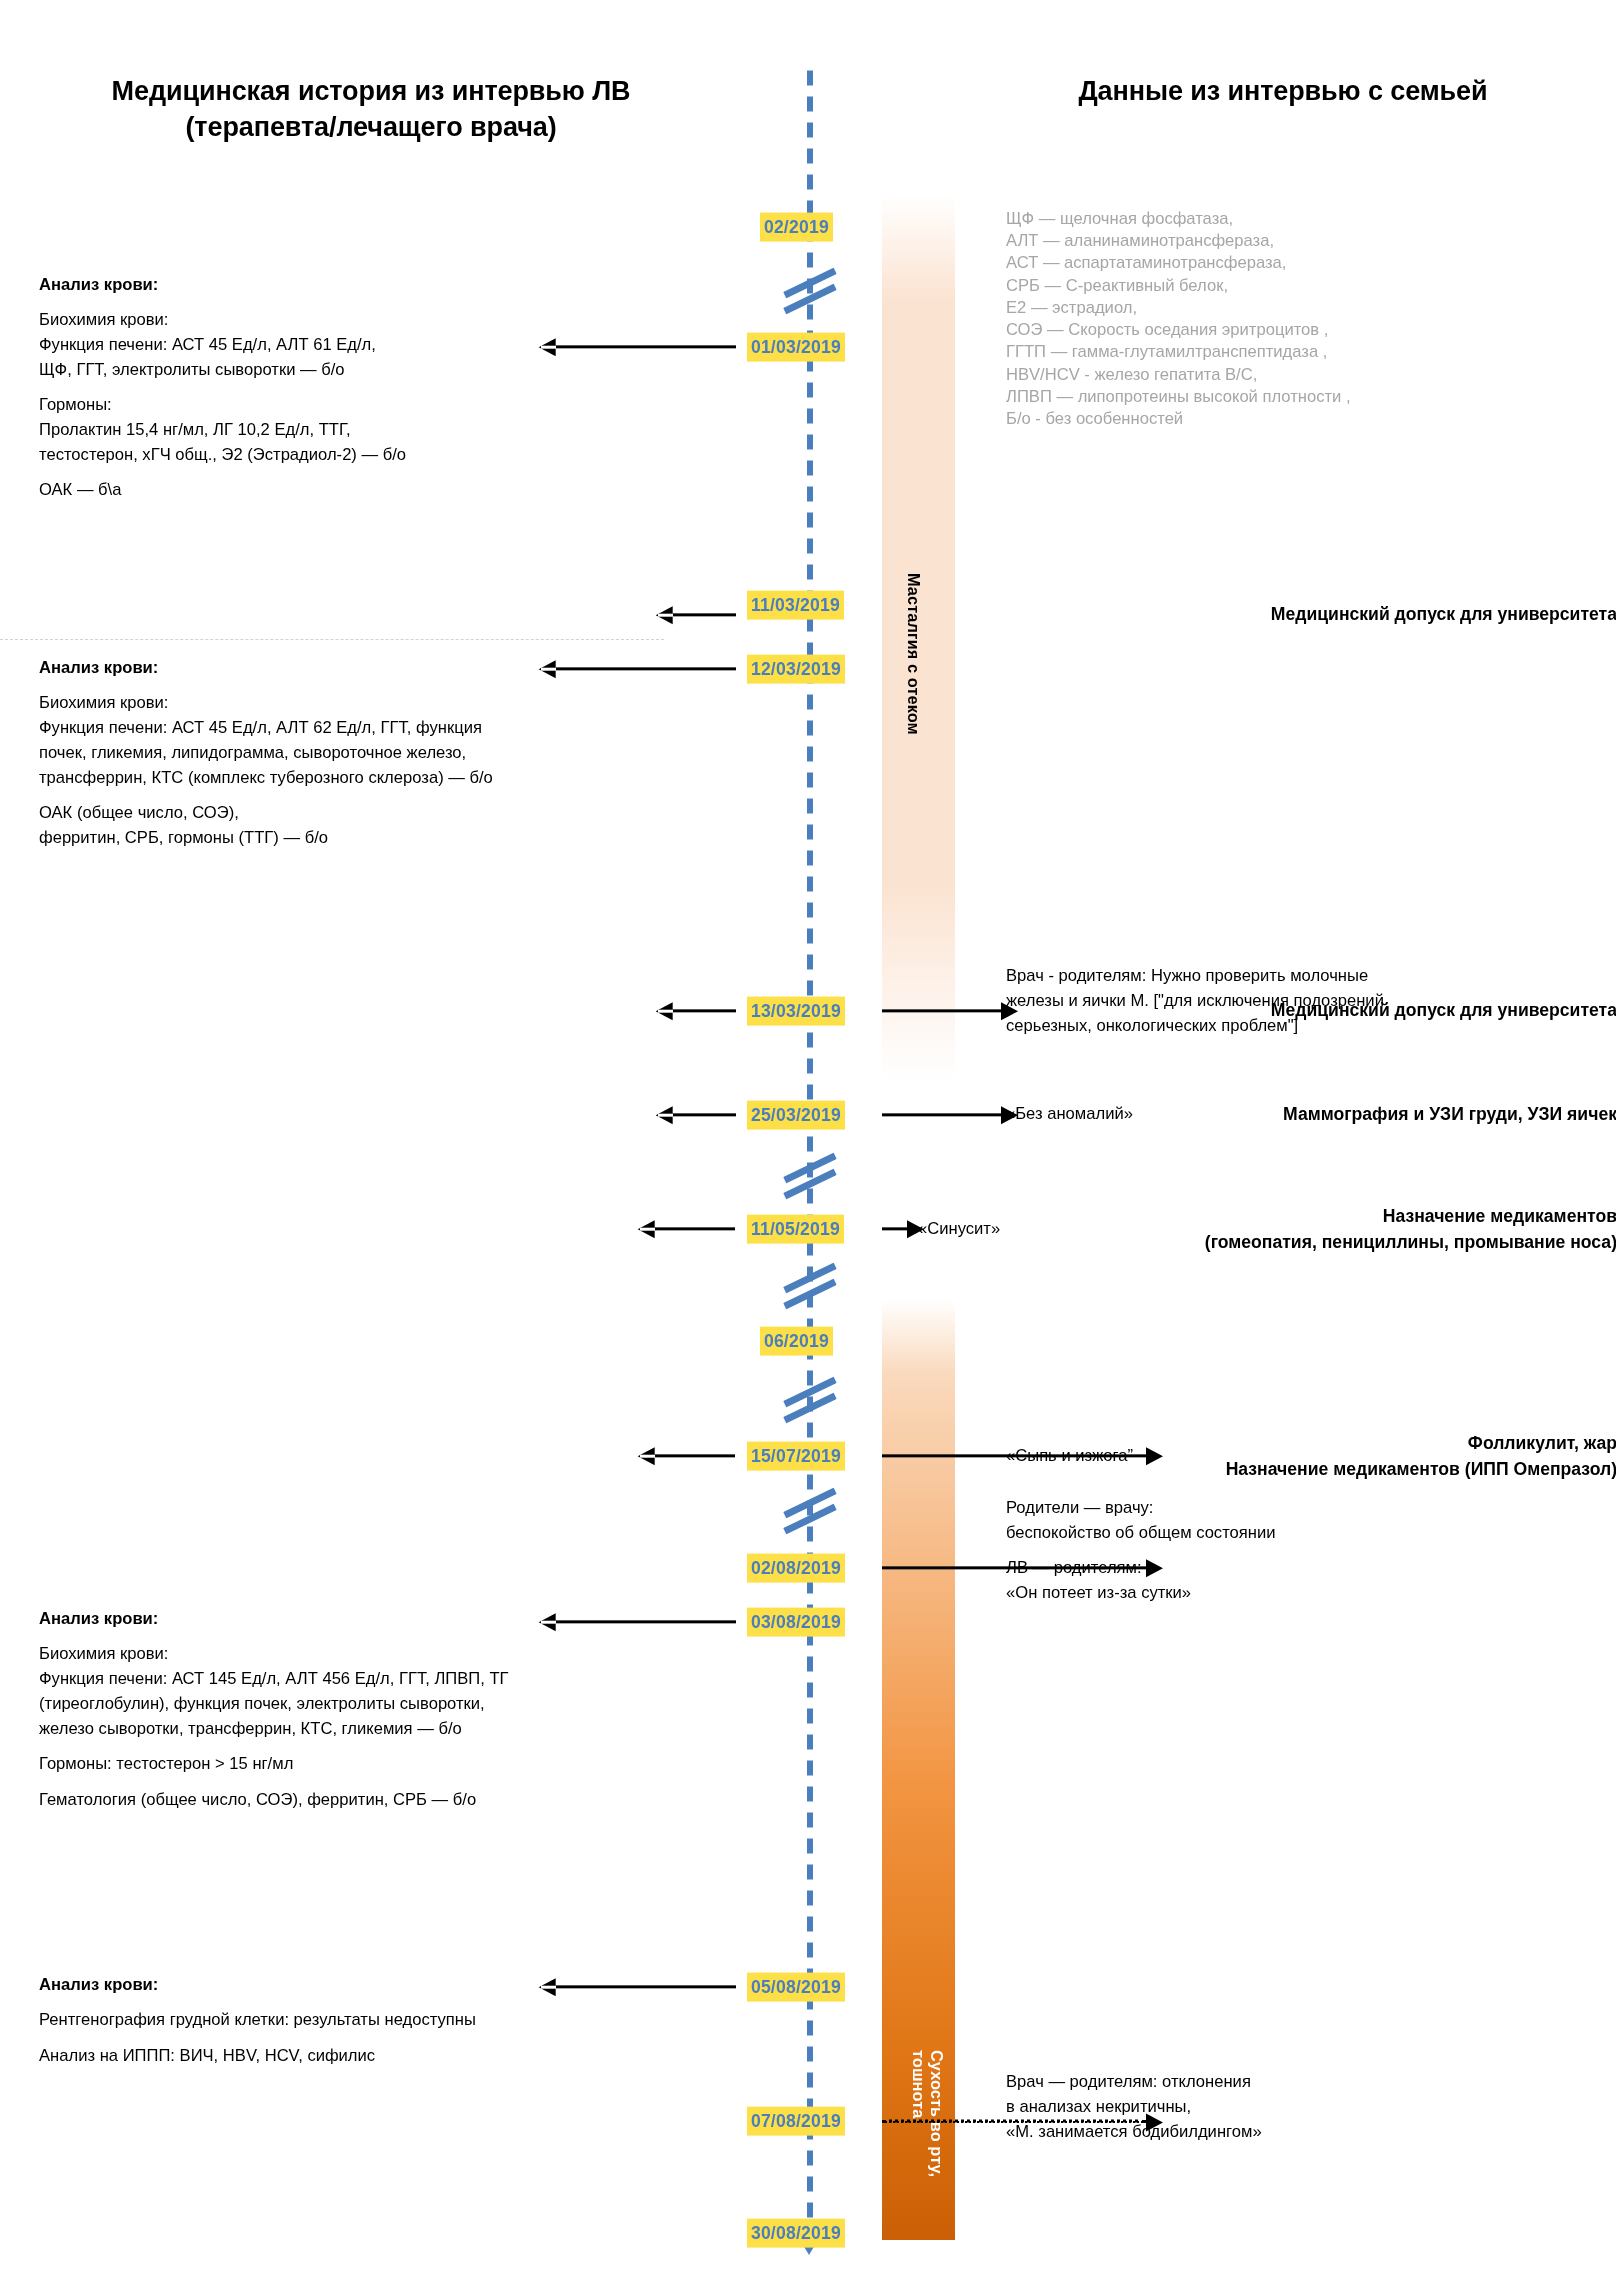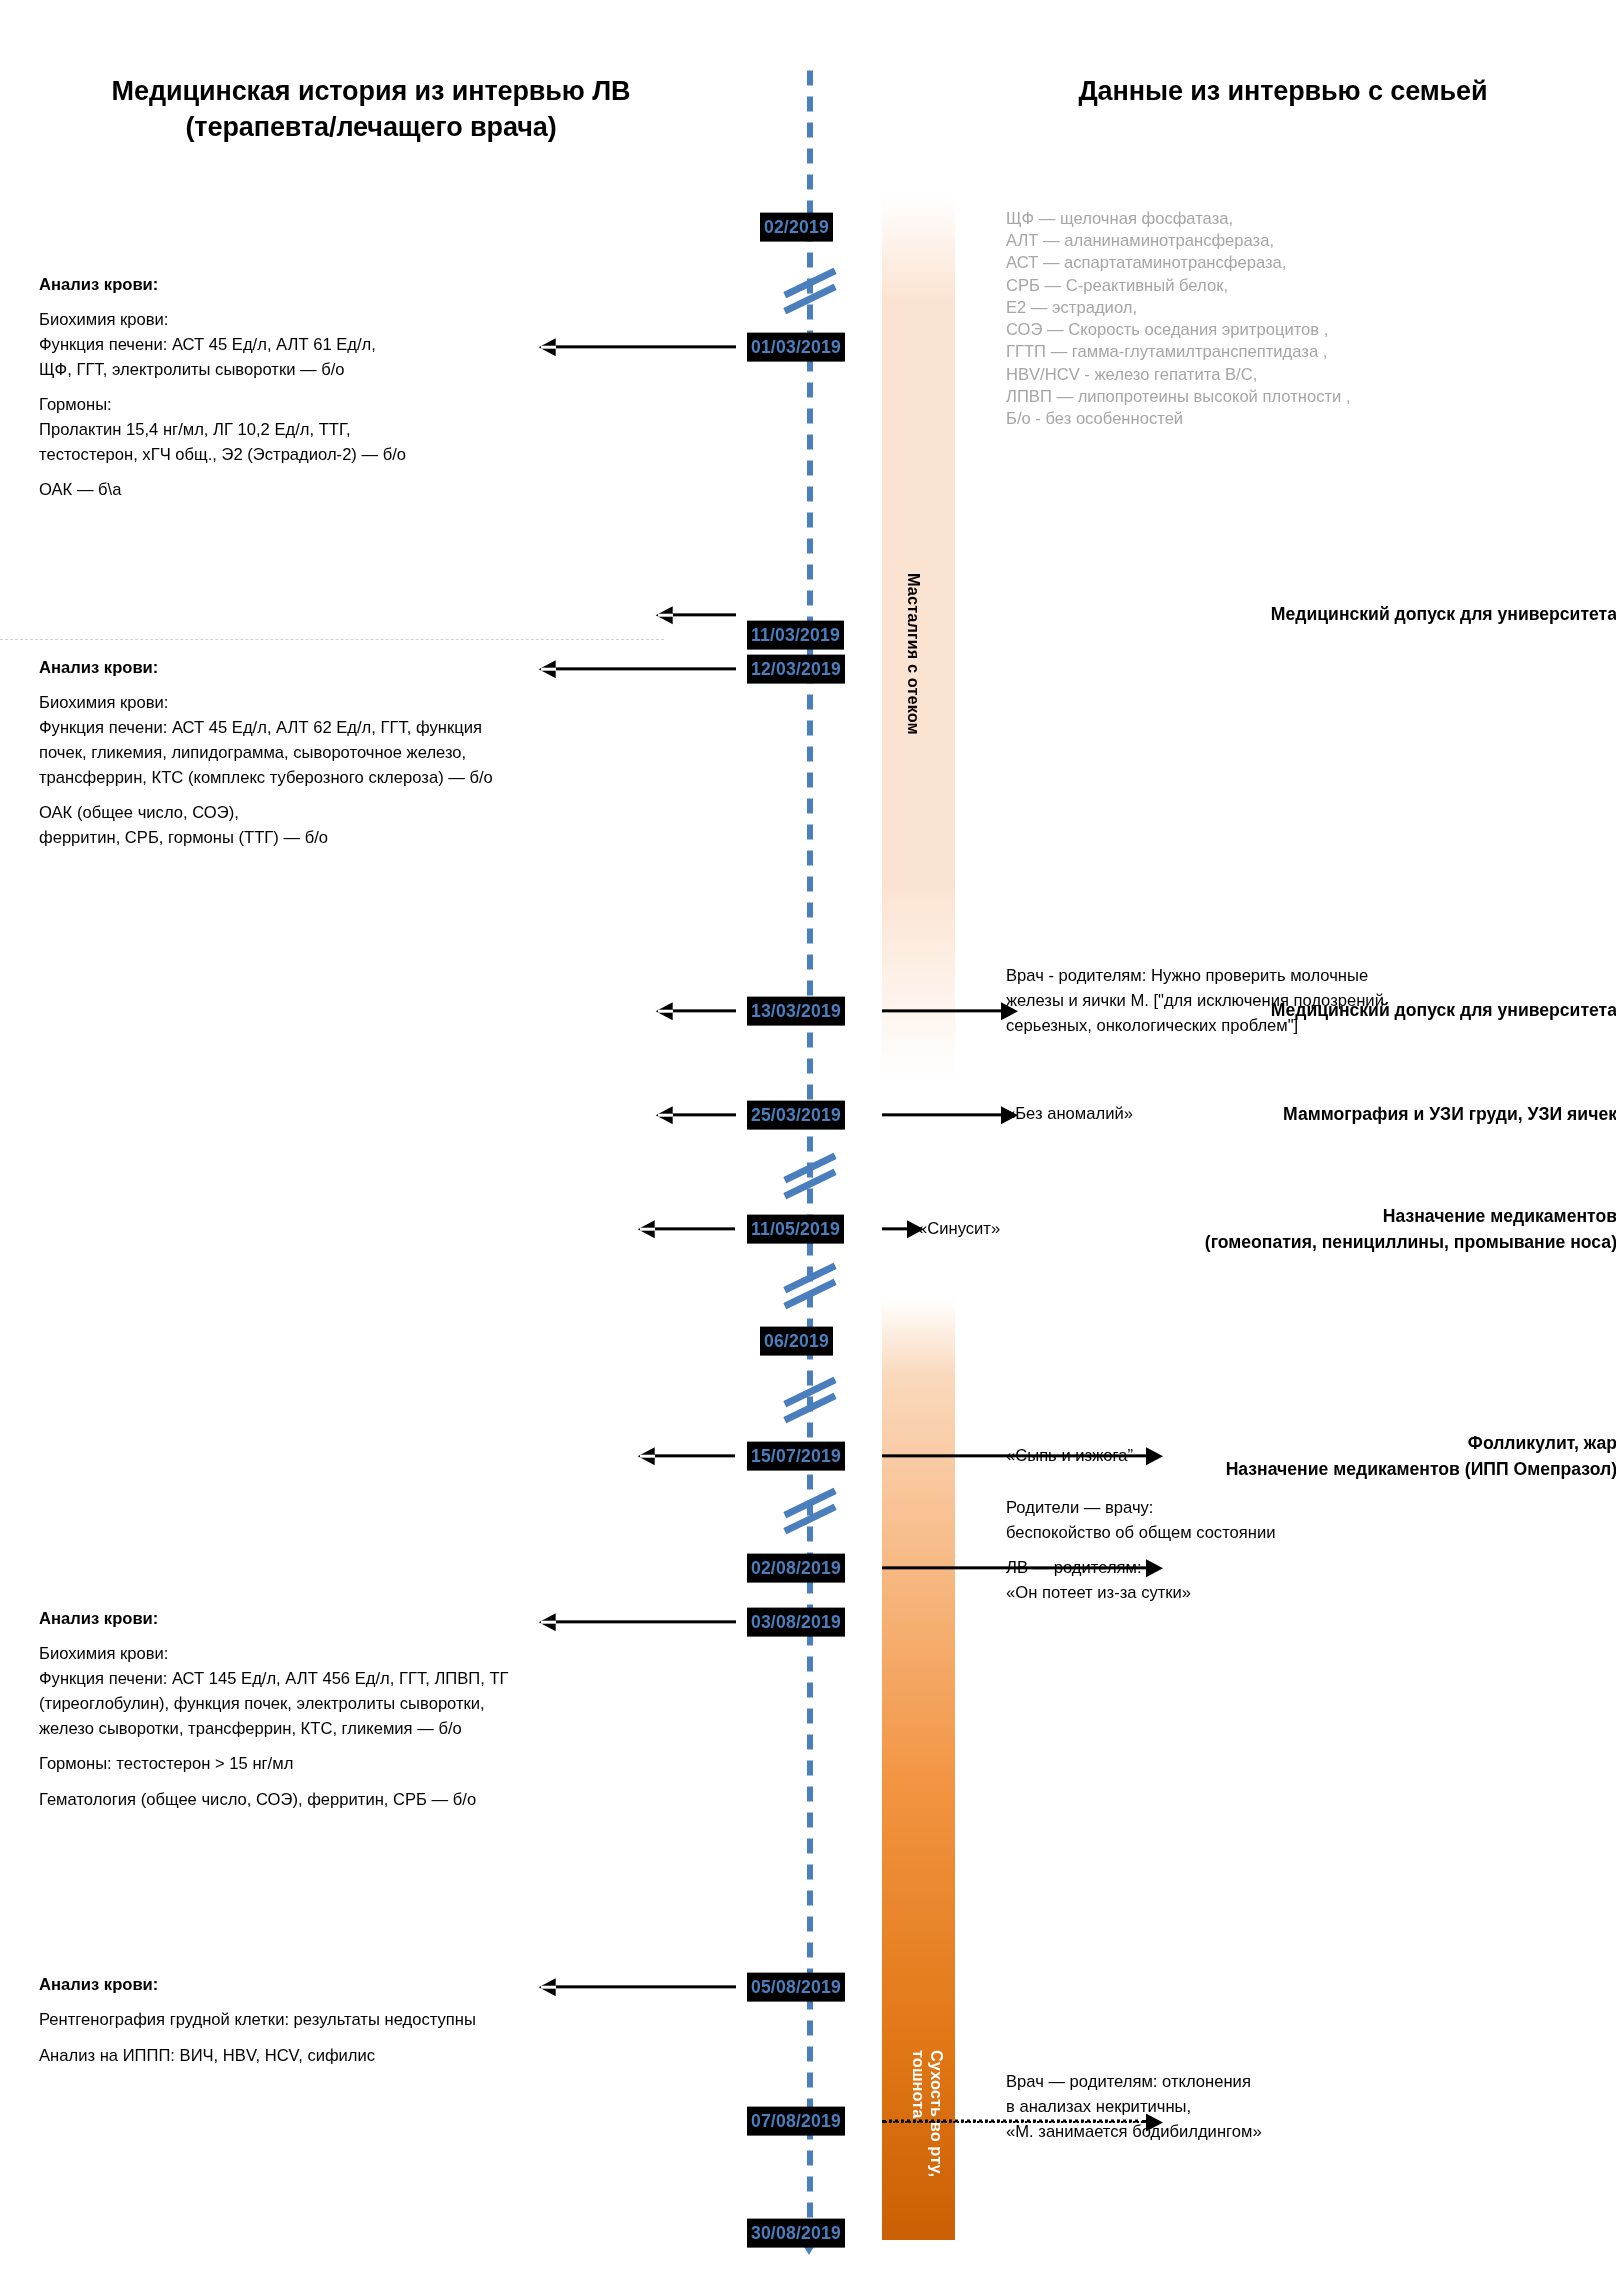--- a/index.html
+++ b/index.html
@@ -50,21 +50,21 @@
     border-top: 22px solid #4b7ebd;
   }
 
   .date-label {
     position: absolute;
     color: #4b7ebd;
     font-weight: bold;
     font-size: 17.6px;
     letter-spacing: 0.2px;
     white-space: nowrap;
-    background: #000000;
+    background: #fde047;
     padding: 3.9px 3.9px;
     transform: translateY(-50%);
   }
 
   
   .break-mark {
     position: absolute;
     left: 785px;
     width: 52px;
     height: 43px;
@@ -247,21 +247,21 @@
     <i></i>
     <i></i>
   </div>
 <div class="break-mark" style="top:1511px;">
     <i></i>
     <i></i>
   </div>
 
 <div class="date-label" style="left:760px; top:227px;">02/2019</div>
 <div class="date-label" style="left:747px; top:347px;">01/03/2019</div>
-<div class="date-label" style="left:747px; top:635px;">11/03/2019</div>
+<div class="date-label" style="left:747px; top:605px;">11/03/2019</div>
 <div class="date-label" style="left:747px; top:669px;">12/03/2019</div>
 <div class="date-label" style="left:747px; top:1011px;">13/03/2019</div>
 <div class="date-label" style="left:747px; top:1115px;">25/03/2019</div>
 <div class="date-label" style="left:747px; top:1229px;">11/05/2019</div>
 <div class="date-label" style="left:760px; top:1341px;">06/2019</div>
 <div class="date-label" style="left:747px; top:1456px;">15/07/2019</div>
 <div class="date-label" style="left:747px; top:1568px;">02/08/2019</div>
 <div class="date-label" style="left:747px; top:1622px;">03/08/2019</div>
 <div class="date-label" style="left:747px; top:1987px;">05/08/2019</div>
 <div class="date-label" style="left:747px; top:2121px;">07/08/2019</div>

